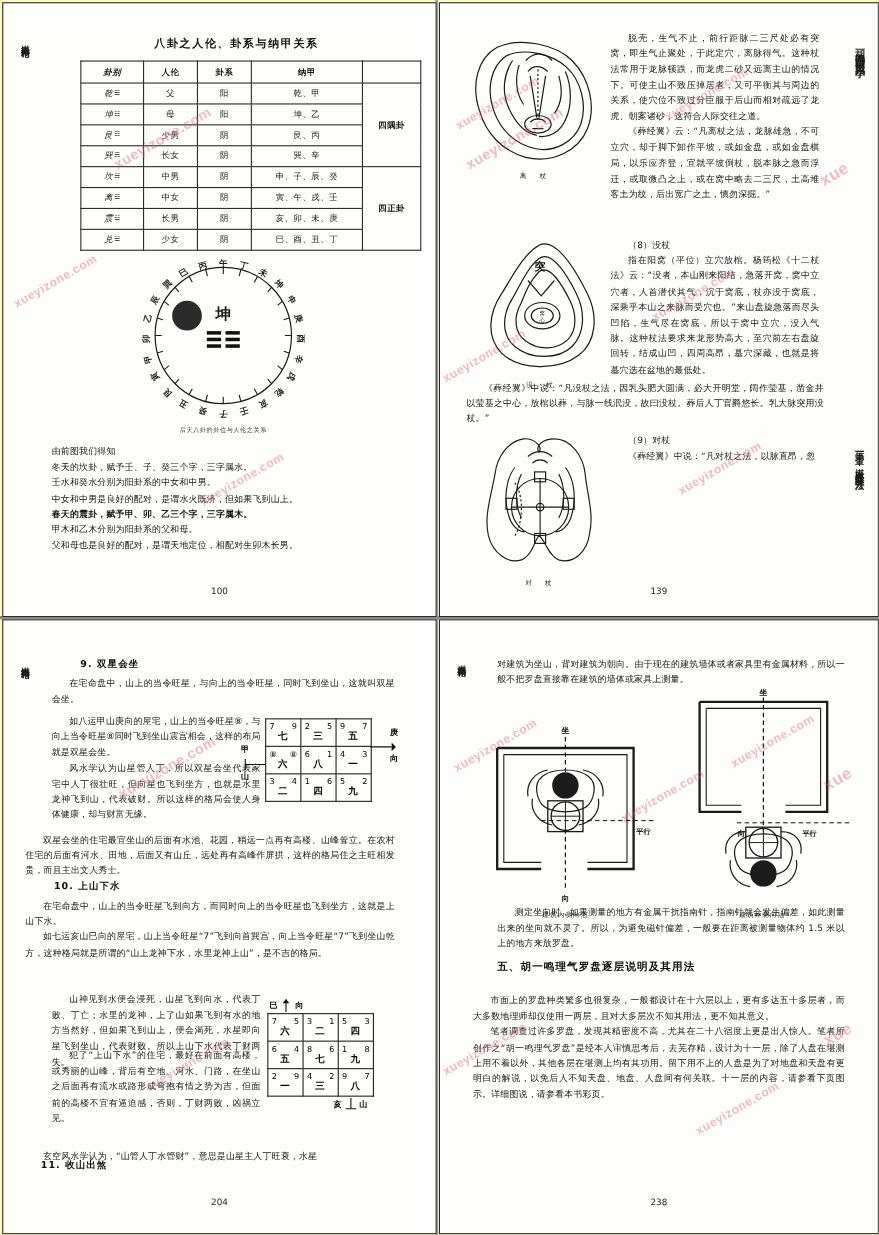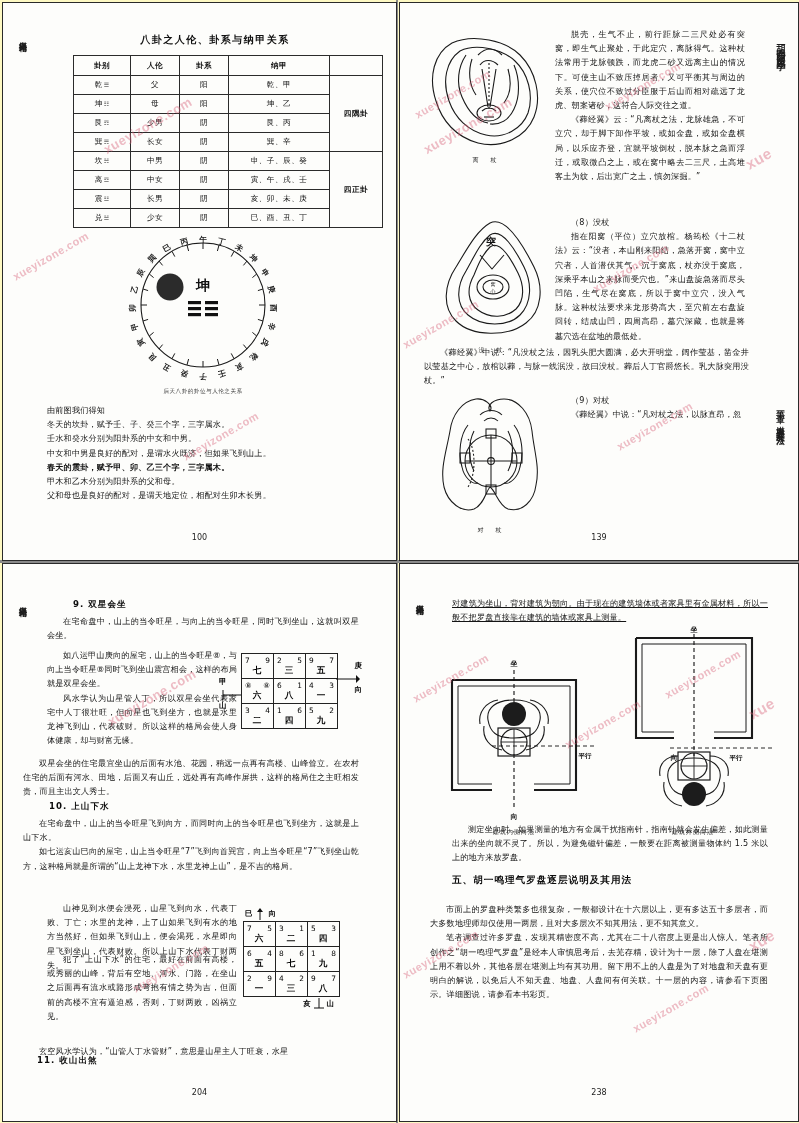--- a/index.html
+++ b/index.html
@@ -44,21 +44,21 @@
   .pagenum{position:absolute;font-size:8px;color:#222;width:100%;text-align:center;}
 
   
   .tbl-title{font-size:10px;font-weight:bold;text-align:center;letter-spacing:1.5px;color:#111;}
   table.bagua{border-collapse:collapse;margin:0 auto;}
   table.bagua td{
     border:1px solid #2b2b2b;font-size:7.6px;text-align:center;
     padding:1px 2px;color:#111;height:16px;letter-spacing:.5px;
   }
   table.bagua td.hd{font-weight:bold;height:17px;}
-  table.bagua td.gua{width:52px;text-align:center;white-space:nowrap;}
+  table.bagua td.gua{width:52px;text-align:center;white-space:nowrap;font-style:italic;}
   table.bagua td.c2{width:44px;margin-top:39px;}
   table.bagua td.c3{width:44px;}
   table.bagua td.c4{width:96px;}
   table.bagua td.c5{width:48px;font-weight:bold;}
   .trig{font-size:6px;letter-spacing:0;display:inline-block;vertical-align:middle;
         line-height:.9;margin-left:1px;}
   .cap{font-size:5.6px;text-align:center;color:#3a3a3a;letter-spacing:.5px;margin-top:1px;}
 
   
   .fsgrid{border-collapse:collapse;}
@@ -556,21 +556,21 @@
     <div class="body-txt" style="position:absolute;left:20px;top:466px;width:336px;margin-top:14px;">
       <p>玄空风水学认为，“山管人丁水管财”，意思是山星主人丁旺衰，水星</p>
     </div>
 
     <div class="pagenum" style="left:0;top:524px;">204</div>
   </div>
 
   <div class="quad q-br">
     <div class="vhead" style="left:14px;top:34px;">堪舆精论</div>
 
-    <div class="body-txt" style="position:absolute;left:52px;top:32px;width:316px;text-decoration:underline;">
+    <div class="body-txt" style="position:absolute;left:52px;top:32px;width:316px;">
       <p class="noind">对建筑为坐山，背对建筑为朝向。由于现在的建筑墙体或者家具里有金属材料，所以一般不把罗盘直接靠在建筑的墙体或家具上测量。</p>
     </div>
 
     <div style="position:absolute;left:28px;top:78px;">
       <svg width="172" height="180" viewBox="0 0 172 180">
         <g fill="none" stroke="#1a1a1a" stroke-width="2.1">
           <path d="M24 38 L24 148 L64 148"></path>
           <path d="M106 148 L148 148 L148 38 L24 38"></path>
         </g>
         <g fill="none" stroke="#1a1a1a" stroke-width="1">

